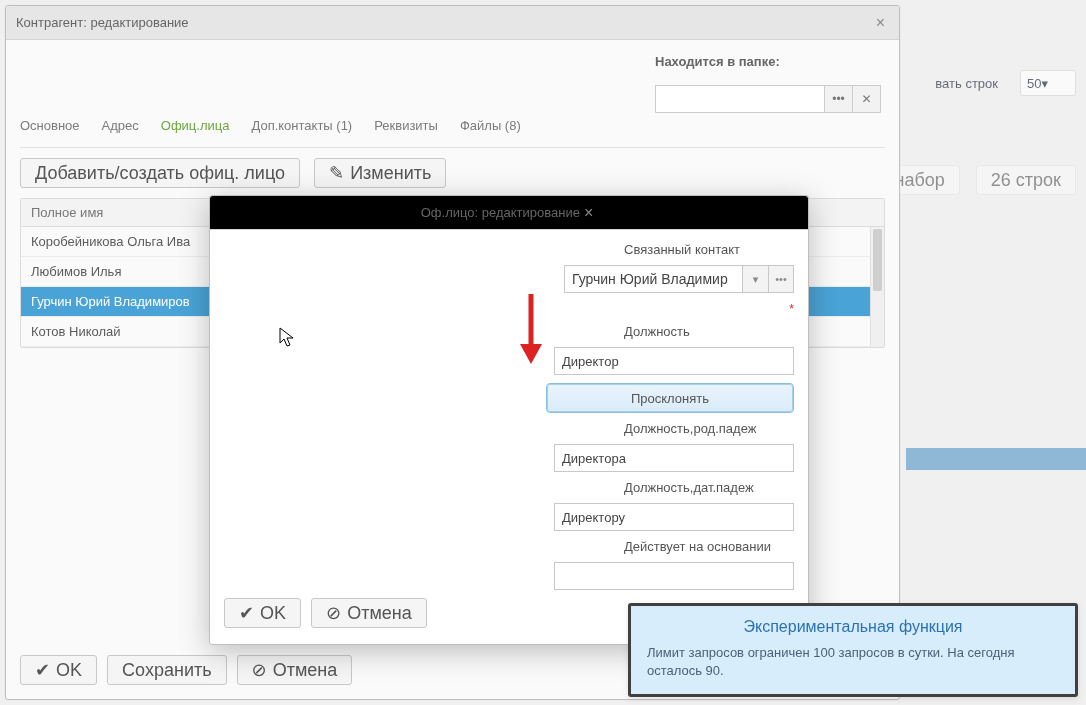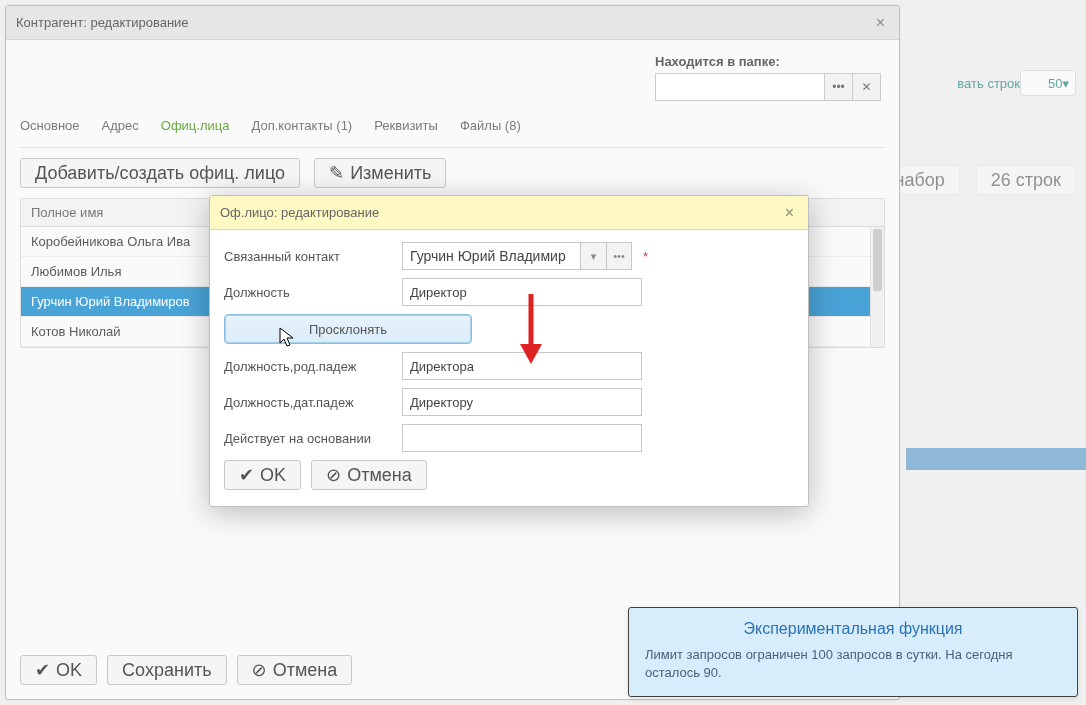--- a/index.html
+++ b/index.html
@@ -17,33 +17,33 @@
       position: absolute;
       inset: 0;
       background: #e8e8e8;
     }
     .bg-toolbar {
       position: absolute;
       right: 10px;
       top: 70px;
       display: flex;
       align-items: center;
-      gap: 0;
-      color: #0f766e;
+      gap: 22px;
+      color: #0f172a;
     }
     .bg-toolbar .sel {
       width: 56px;
       height: 26px;
       border: 1px solid #ccc;
       background: #f7f7f7;
       border-radius: 3px;
       display: inline-flex;
       align-items: center;
       padding: 0 6px;
-      justify-content: flex-end;
+      justify-content: flex-start;
     }
     .bg-actions {
       position: absolute;
       right: 10px;
       top: 165px;
       display: flex;
       gap: 16px;
       color: #888;
     }
     .bg-actions .btn { padding: 6px 14px; background: #f0f0f0; border: 1px solid #ddd; border-radius: 3px; }
@@ -95,21 +95,21 @@
       flex: 1;
       padding: 10px 14px;
       position: relative;
     }
     .folder-row {
       position: absolute;
       right: 18px;
       top: 14px;
       display: flex;
       flex-direction: column;
-      gap: 4px;
+      gap: 16px;
     }
     .folder-row label {
       font-weight: bold;
       color: #666;
     }
     .folder-input {
       display: flex;
       align-items: stretch;
     }
     .folder-input input {
@@ -217,29 +217,30 @@
       position: absolute;
       left: 209px;
       top: 195px;
       width: 600px;
       background: #fff;
       border: 1px solid #bfbfbf;
       border-radius: 3px;
       box-shadow: 0 6px 30px rgba(0,0,0,0.25);
       z-index: 20;
     }
-    .dialog .titlebar { background: #fef9c3; }
+    .dialog .titlebar { background: #000000; justify-content: center; }
     .dialog-body {
       padding: 12px 14px 16px 14px;
     }
     .form-row {
       display: flex;
-      align-items: center;
+      align-items: flex-end;
       margin-bottom: 8px;
       gap: 8px;
+      flex-direction: column;
     }
     .form-row .lbl {
       width: 170px;
       color: #555;
     }
     .txt {
       height: 28px;
       width: 240px;
       border: 1px solid #c8c8c8;
       padding: 0 7px;
@@ -302,21 +303,21 @@
       top: 290px;
       z-index: 25;
       pointer-events: none;
     }
     .toast {
       position: absolute;
       right: 8px;
       bottom: 8px;
       width: 450px;
       background: #d8edfb;
-      border: 1px solid #404040;
+      border: 3px solid #404040;
       border-radius: 3px;
       padding: 12px 16px 14px 16px;
       z-index: 40;
       box-shadow: 0 2px 6px rgba(0,0,0,0.1);
     }
     .toast .ttl {
       color: #2a72b4;
       font-size: 16px;
       text-align: center;
       margin-bottom: 8px;

